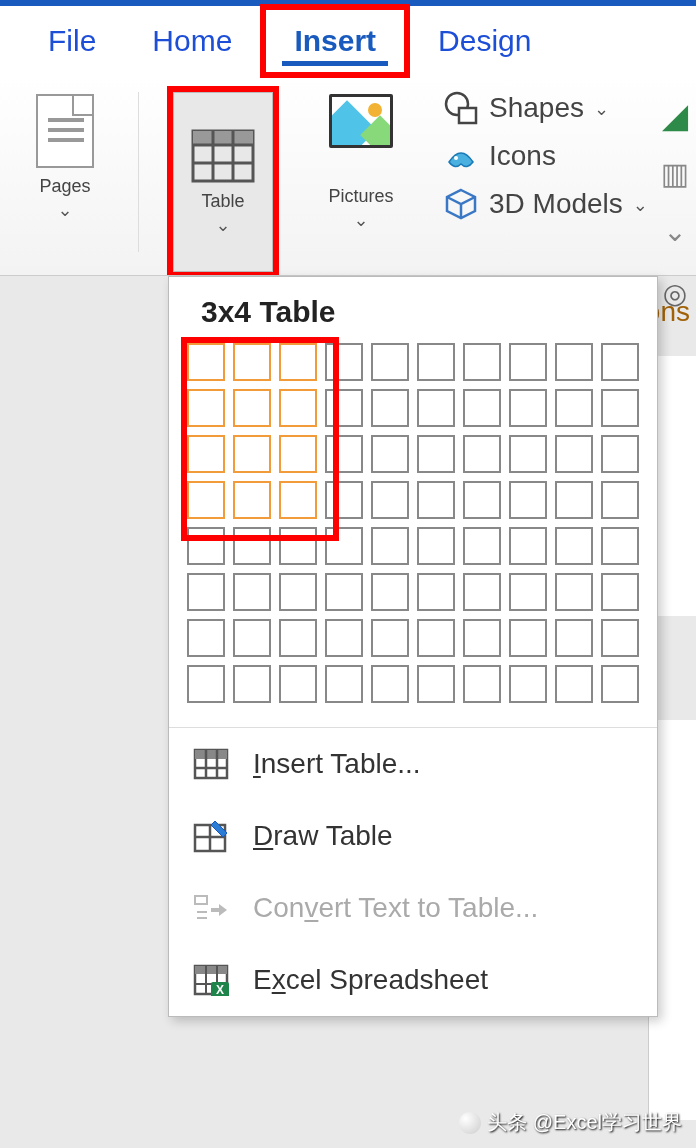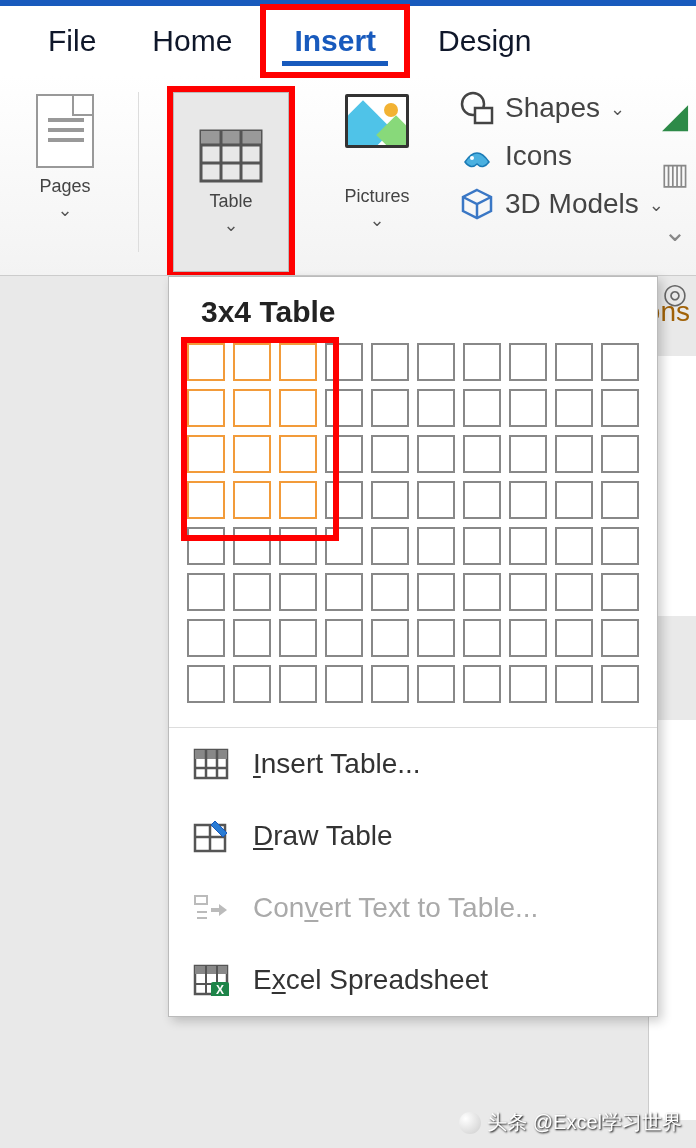--- a/index.html
+++ b/index.html
@@ -1,32 +1,32 @@
 <!DOCTYPE html>
 <html><head>
 <meta charset="utf-8">
 <style>
   * { box-sizing: border-box; margin: 0; padding: 0; font-family: "Segoe UI", Arial, sans-serif; }
   body { width: 696px; height: 1148px; background: #e9e9e9; overflow: hidden; position: relative; }
   .topbar { height: 6px; background: #185abd; }
   .tabs { display: flex; height: 70px; background: #fff; align-items: center; padding: 0 20px; gap: 0; }
-  .tab { font-size: 30px; color: #0f172a; padding: 14px 28px; cursor: pointer; }
+  .tab { font-size: 30px; color: #1d4ed8; padding: 14px 28px; cursor: pointer; }
   .tab.active { color: #185abd; font-weight: 600; position: relative; }
   .tab.active::after { content: ""; position: absolute; left: 16px; right: 16px; bottom: 6px; height: 5px; background: #185abd; }
   .red-box { border: 6px solid #f00; display: inline-block; }
   .ribbon { background: linear-gradient(#fff, #f3f3f3); height: 200px; display: flex; padding: 10px 20px 0 20px; gap: 28px; border-bottom: 1px solid #ccc; }
   .grp { display: flex; flex-direction: column; align-items: center; position: relative; }
   .vline { width: 1px; background: #ddd; height: 160px; margin-top: 6px; }
   .label { font-size: 18px; color: #444; margin-top: 4px; }
   .chev { font-size: 18px; color: #555; margin-top: 2px; }
   .pages-icon { width: 58px; height: 74px; border: 2px solid #999; margin: 8px 16px 4px 16px; position: relative; background: #fff; }
   .pages-icon::before { content: ""; position: absolute; top: 0; right: 0; width: 18px; height: 18px; border-left: 2px solid #999; border-bottom: 2px solid #999; background: #fff; }
   .pages-icon::after { content: ""; position: absolute; top: 22px; left: 10px; width: 36px; height: 4px; background: #999; box-shadow: 0 10px 0 #999, 0 20px 0 #999; }
   .table-btn-wrap { border: 6px solid #f00; padding: 0; }
-  .table-btn { background: #e8e8e8; width: 116px; height: 180px; display: flex; flex-direction: column; align-items: center; justify-content: center; border: 1px solid #bbb; }
+  .table-btn { background: #e8e8e8; width: 100px; height: 180px; display: flex; flex-direction: column; align-items: center; justify-content: center; border: 1px solid #bbb; }
   .table-icon svg { width: 64px; height: 54px; }
   .pic-icon { width: 64px; height: 54px; border: 3px solid #333; border-radius: 2px; position: relative; margin: 8px 22px; overflow: hidden; background: #fff; }
   .pic-icon .sun { position: absolute; top: 6px; right: 8px; width: 14px; height: 14px; background: #f2b233; border-radius: 50%; }
   .pic-icon .mtn1 { position: absolute; bottom: -6px; left: -6px; width: 42px; height: 42px; background: #4fc3e8; transform: rotate(45deg); }
   .pic-icon .mtn2 { position: absolute; bottom: -4px; right: -4px; width: 28px; height: 28px; background: #88d97a; transform: rotate(45deg); }
   .right-col { display: flex; flex-direction: column; gap: 12px; padding-top: 4px; }
   .mini-row { display: flex; align-items: center; gap: 10px; font-size: 28px; color: #444; }
   .mini-icon { width: 36px; height: 36px; display: inline-flex; align-items: center; justify-content: center; }
   .edge-icons { position: absolute; right: 6px; top: 86px; font-size: 30px; color: #4a8; }
   .edge-icons div { height: 58px; display: flex; align-items: center; justify-content: center; width: 30px; }

